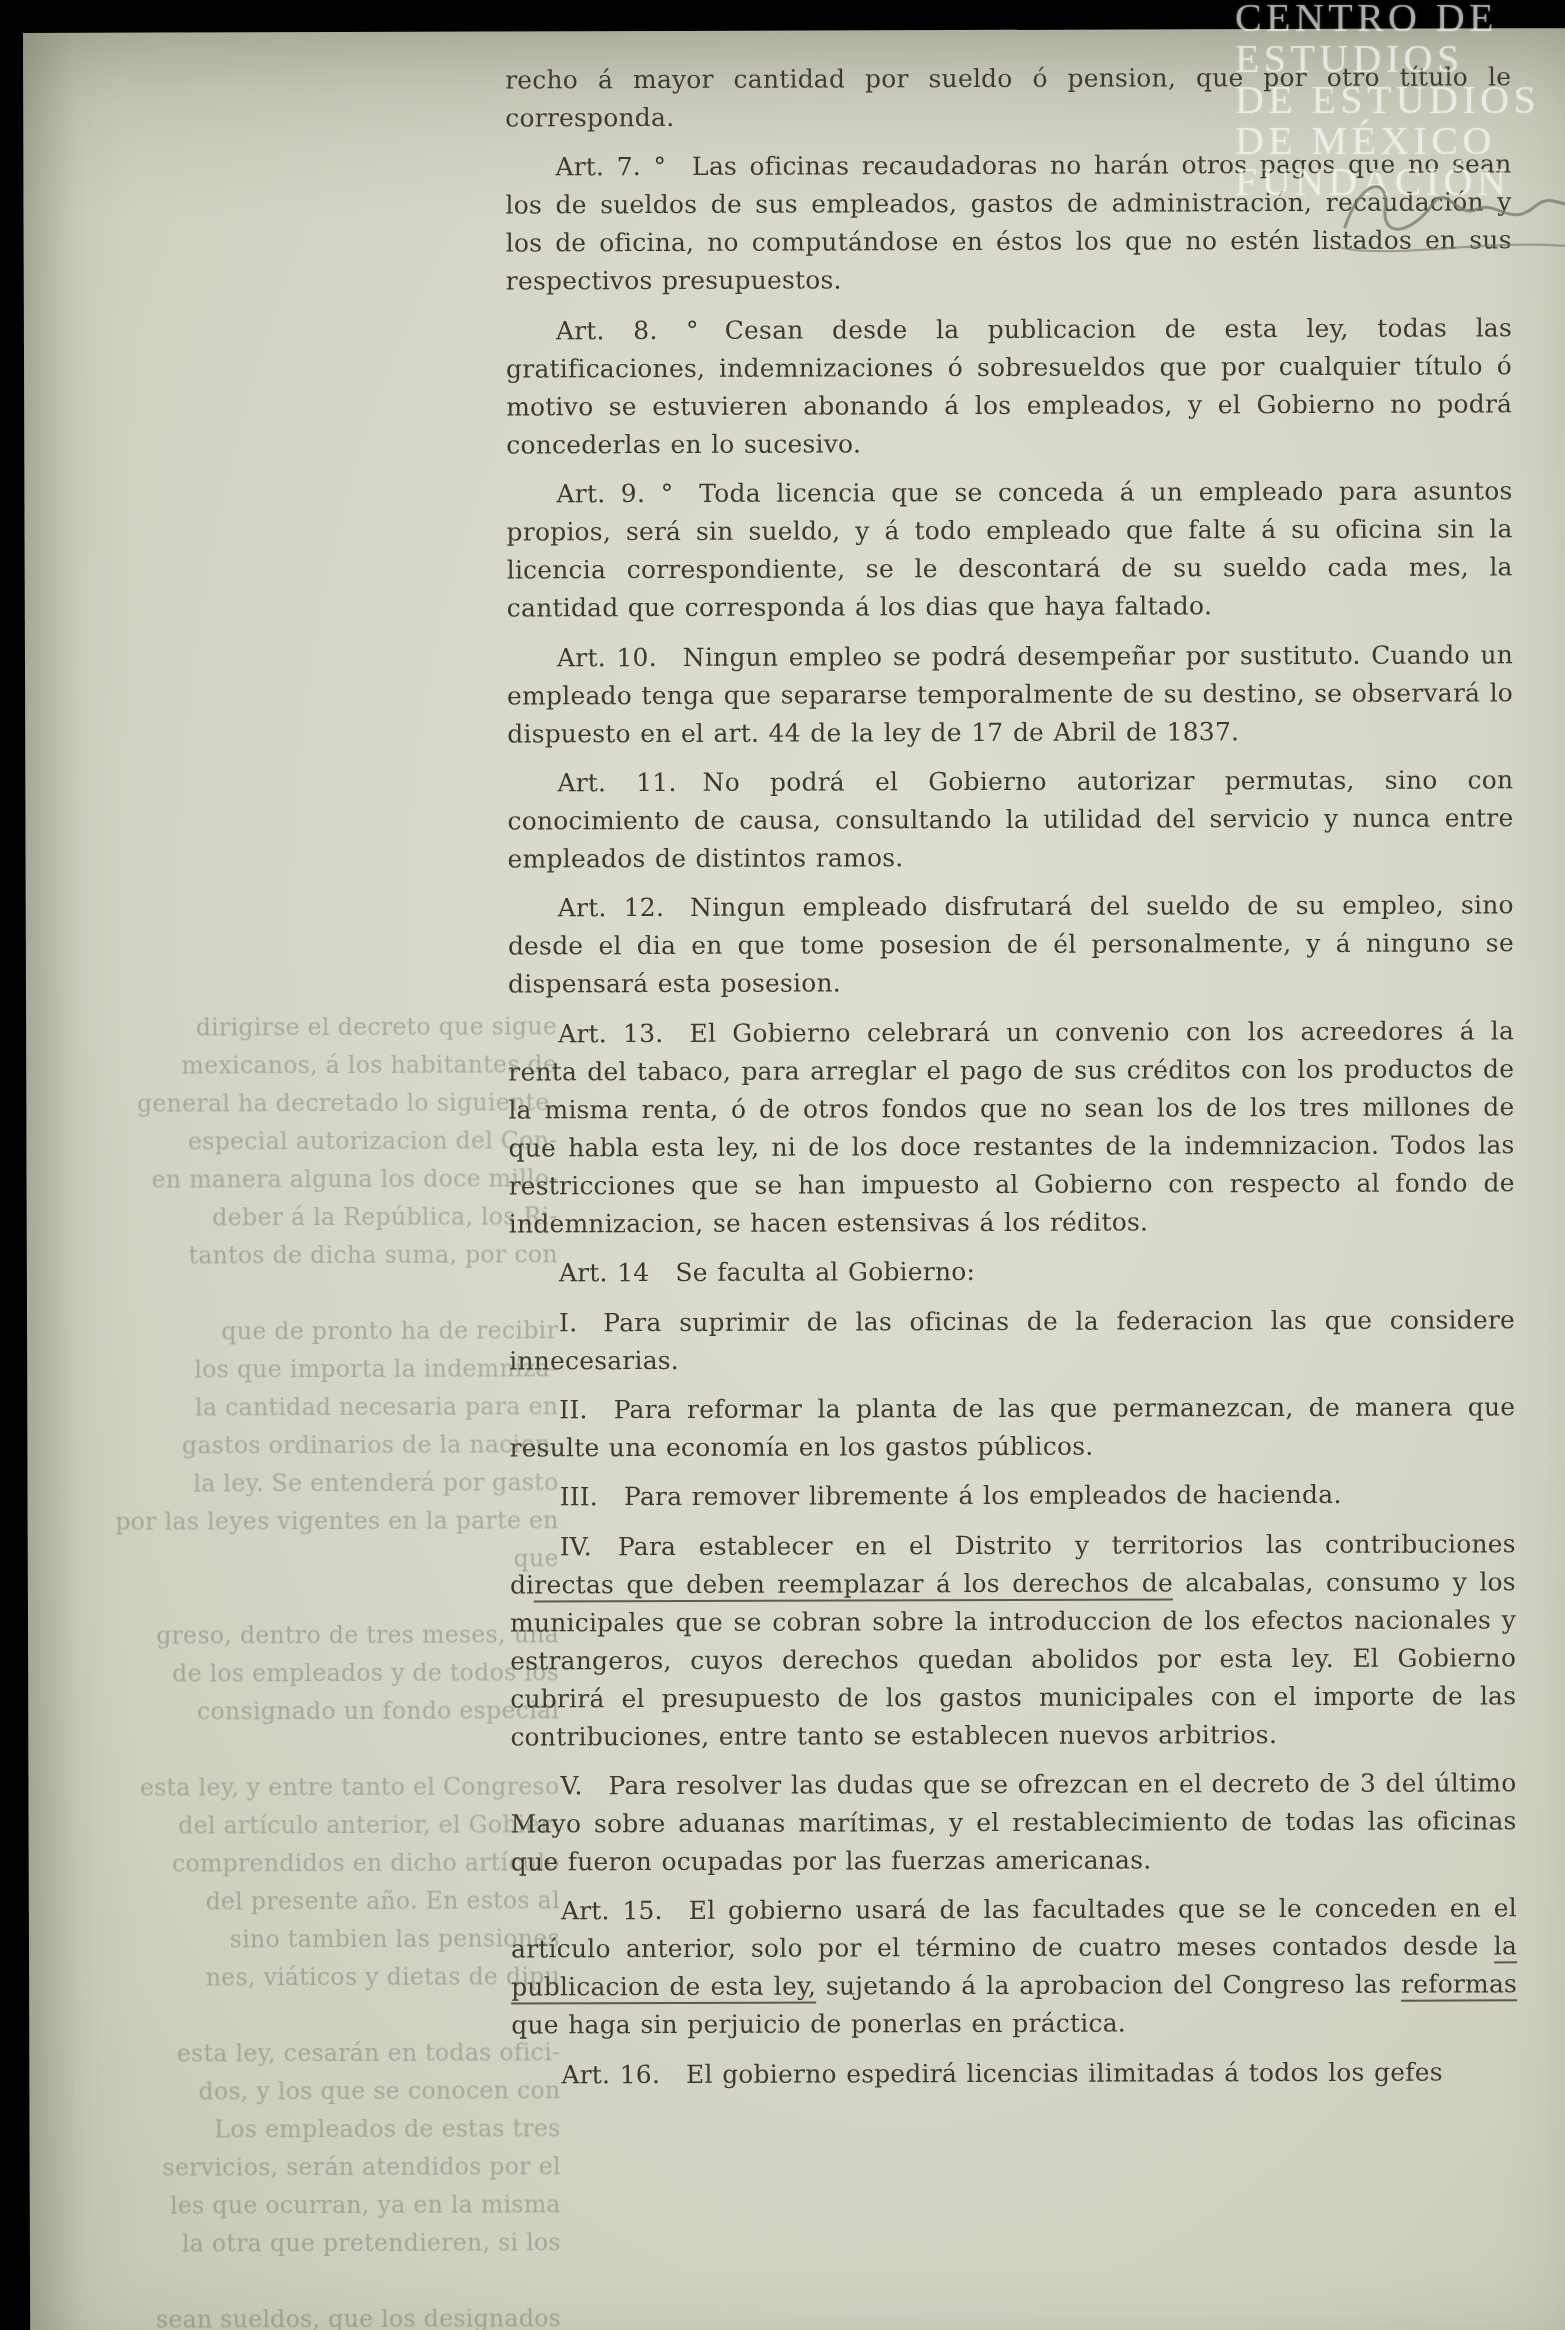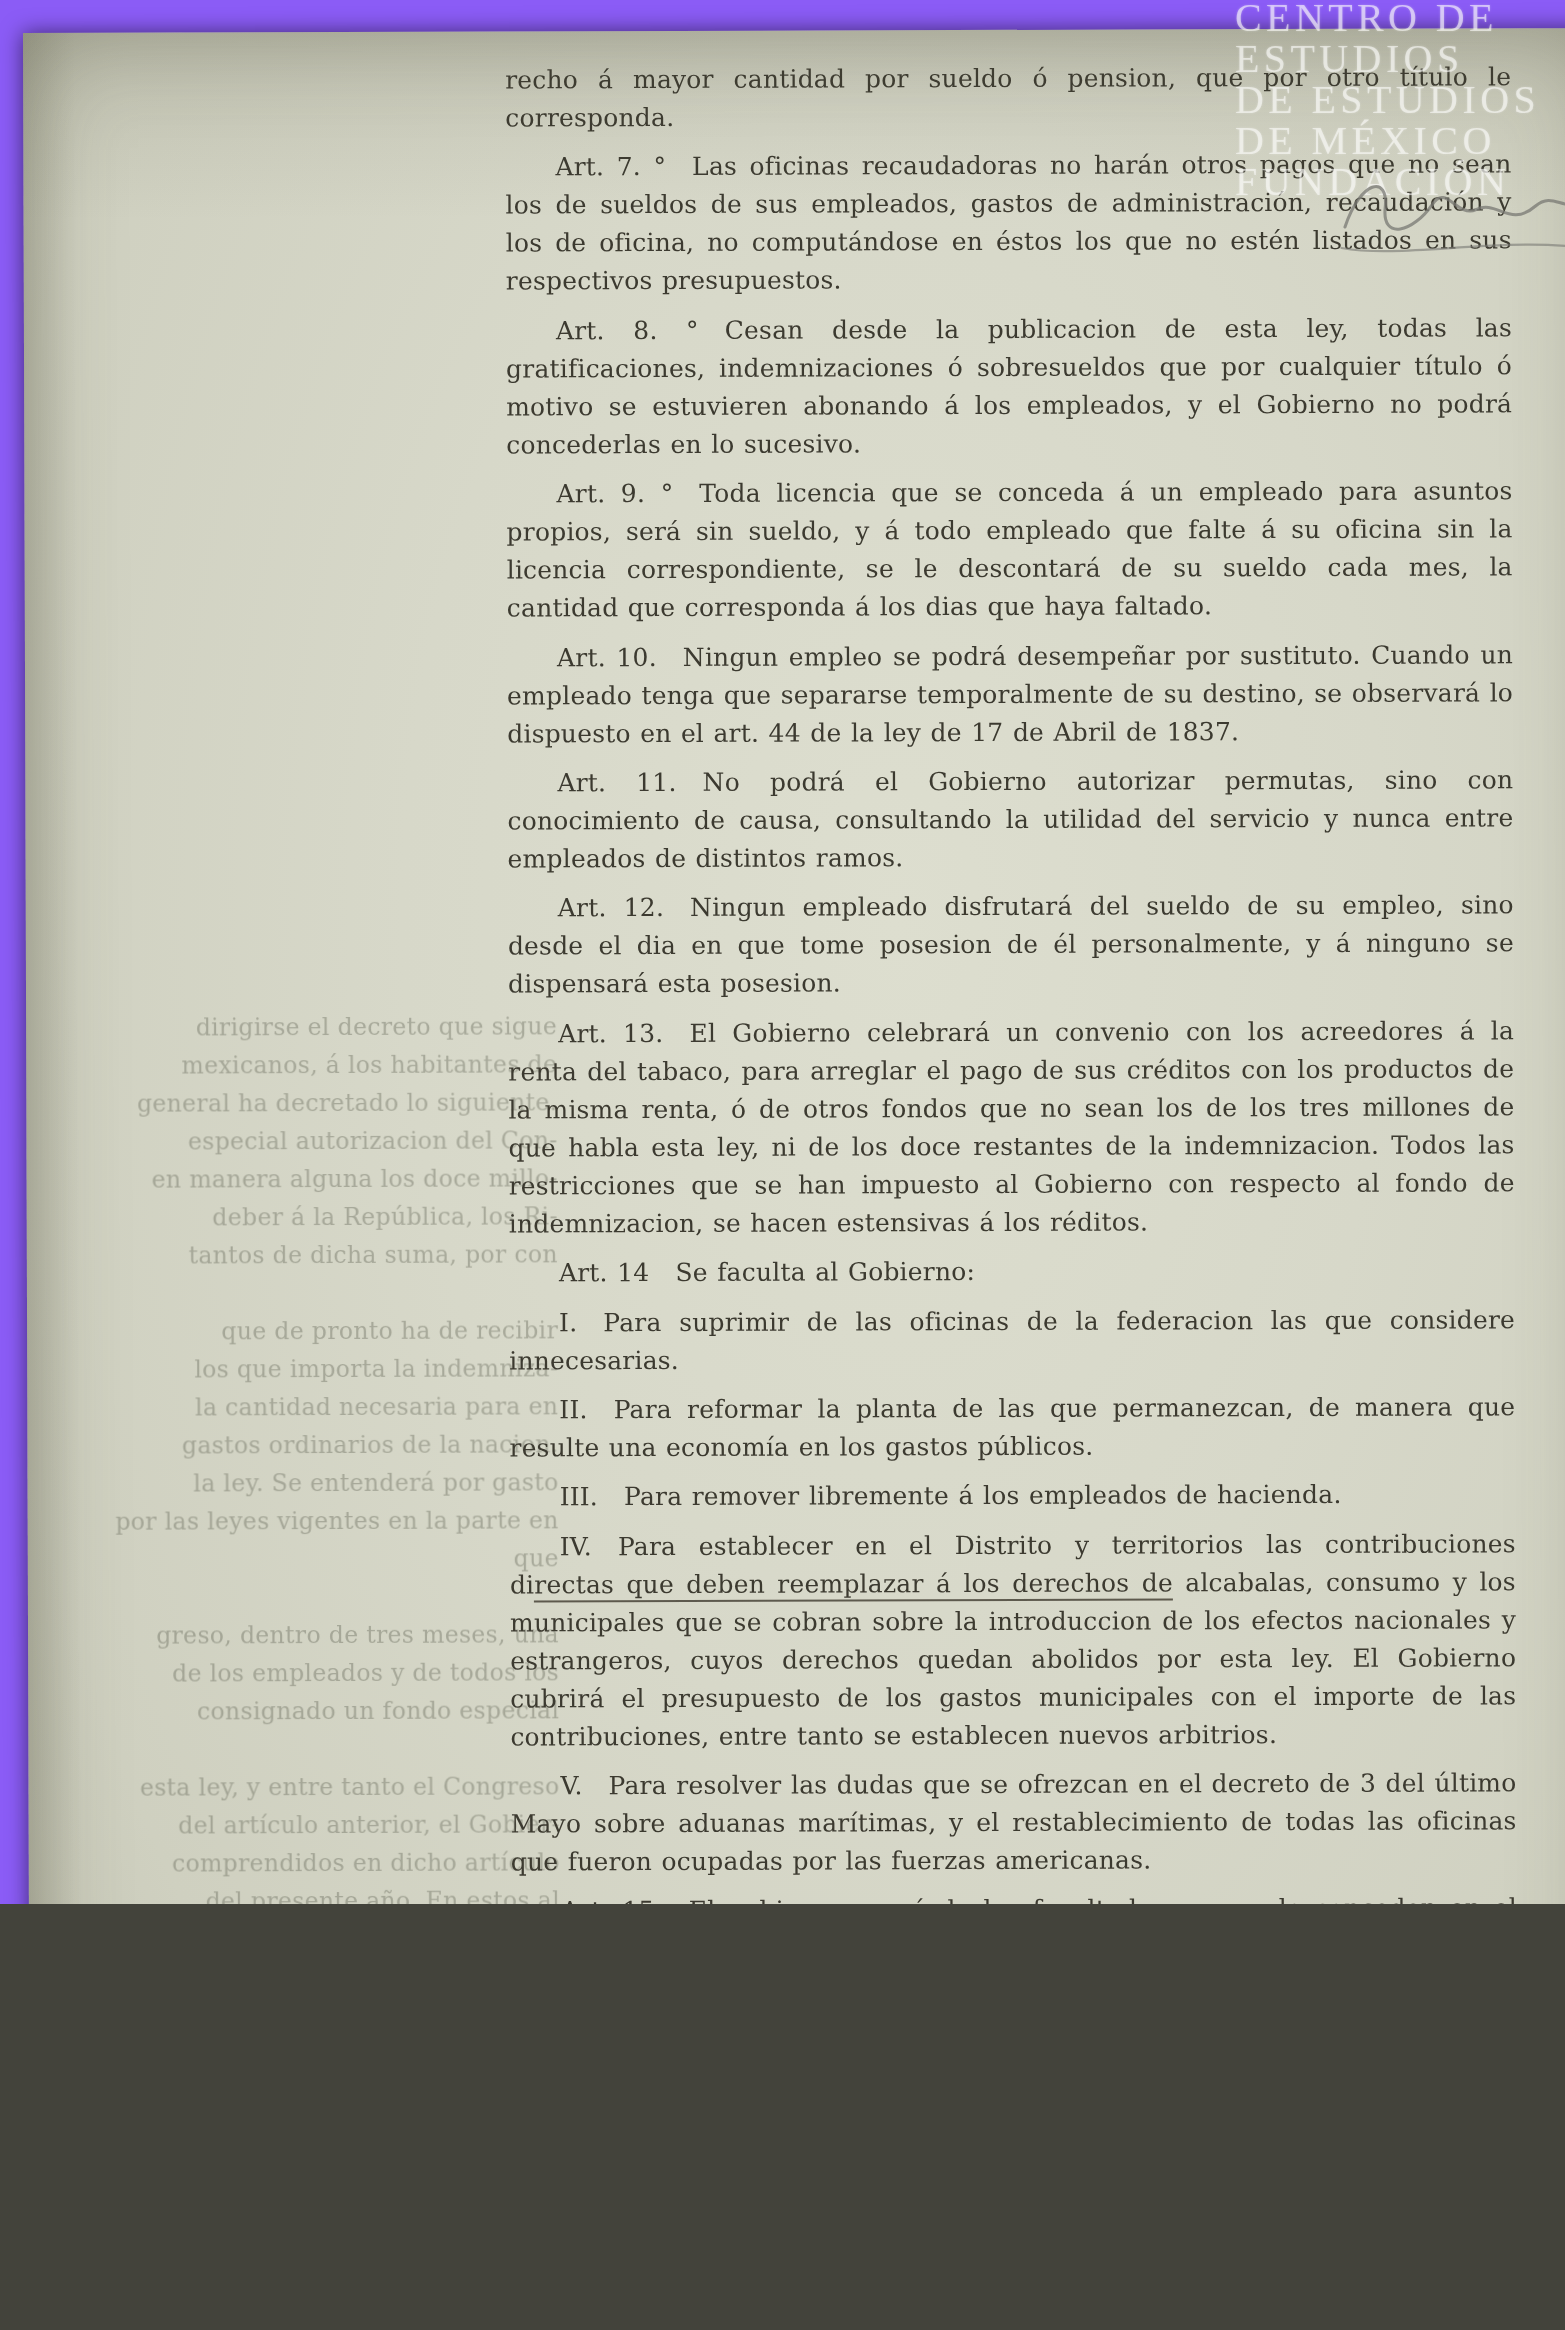--- a/index.html
+++ b/index.html
@@ -1,18 +1,18 @@
 <!DOCTYPE html>
 <html style="font-size:14px"><head>
 <meta charset="utf-8">
 <style>
   html,body { margin:0; padding:0; background:#43433b; }
   .canvas {
-    position:relative; width:1565px; height:1904px; overflow:hidden;
-    background:#8b5cf6;
+    position:relative; width:1565px; height:2330px; overflow:hidden;
+    background:#000000;
     font-family:"DejaVu Serif","Liberation Serif",serif;
   }
   .paper {
     position:absolute; left:23px; top:33px; width:1581px; height:2349px;
     background: radial-gradient(ellipse at 55% 38%, #dddecf 0%, #d7d8c9 40%, #cfd0c0 75%, #c3c4b3 100%);
     transform: rotate(-0.18deg);
     transform-origin: top left;
     box-shadow: inset 0 0 96px rgba(68,68,48,0.38), 0 0 21px rgba(0,0,0,0.55);
   }
   .paper::after {

